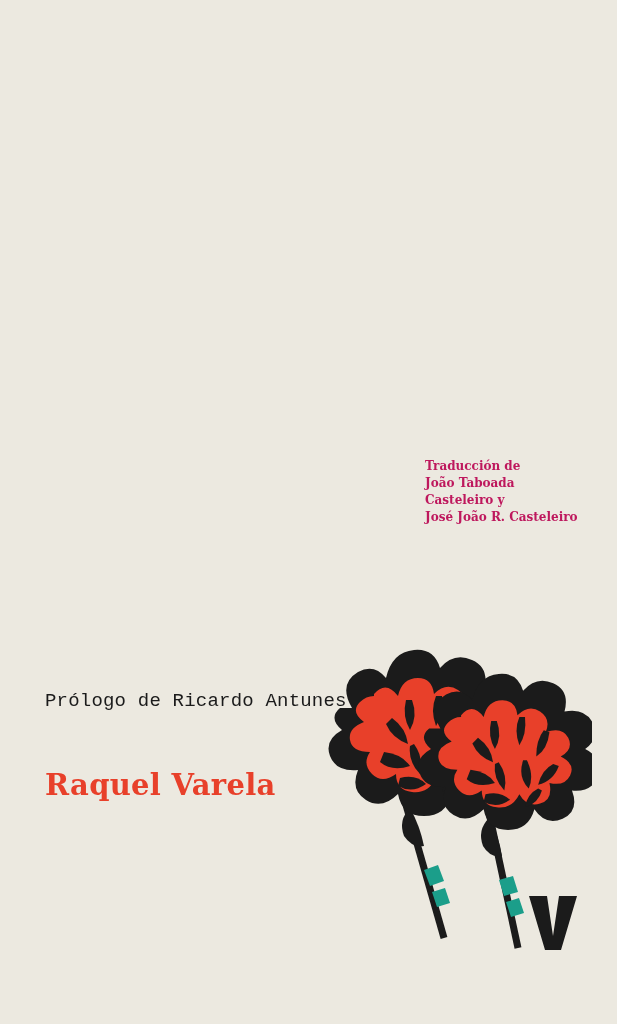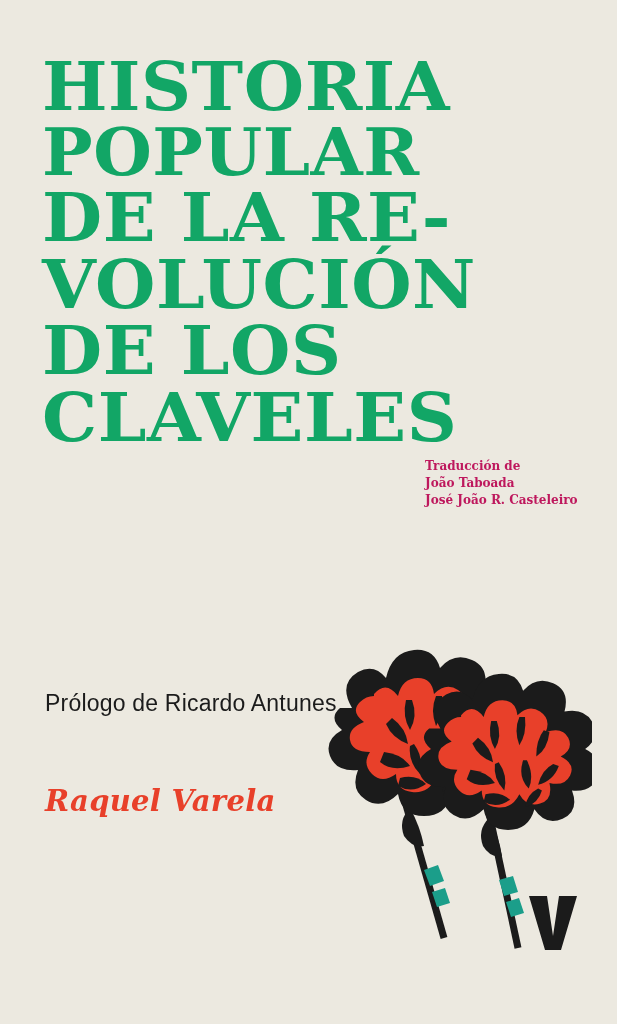--- a/index.html
+++ b/index.html
@@ -60,37 +60,36 @@
     line-height: 1.42;
     color: #be185d;
   }
   .translation div { white-space: nowrap; }
 
   
   .prologue {
     position: absolute;
     left: 45px;
     top: 690px;
-    font-family: Liberation Sans, sans-serif;
-    font-size: 23px;
+    font-family: Liberation Mono, monospace;
+    font-size: 19px;
     color: #1b1b1b;
     letter-spacing: 0.2px;
   }
 
   
   .author {
     position: absolute;
     left: 45px;
-    top: 784px;
+    top: 768px;
     font-family: "DejaVu Serif", serif;
     font-weight: 700;
     font-size: 29px;
     color: #e8402a;
     letter-spacing: 0.3px;
-    font-style: italic;
   }
 
   
   .logo {
     position: absolute;
     right: 38px;
     bottom: 72px;
     width: 52px;
     height: 58px;
   }
@@ -103,32 +102,25 @@
     width: 300px;
     height: 320px;
     pointer-events: none;
   }
 </style>
 </head>
 <body>
 
 <div id="cover">
 
-  <div class="title-block">
-    <div class="title-line tl1">HISTORIA</div>
-    <div class="title-line tl2">POPULAR</div>
-    <div class="title-line tl3">DE LA RE-</div>
-    <div class="title-line tl4">VOLUCIÓN</div>
-    <div class="title-line tl5">DE LOS</div>
-    <div class="title-line tl6">CLAVELES</div>
-  </div>
 
   <div class="translation">
     <div>Traducción de</div>
     <div>João Taboada</div>
+    <div>Casteleiro y</div>
     <div>José João R. Casteleiro</div>
   </div>
 
   <div class="prologue">Prólogo de Ricardo Antunes</div>
 
   <div class="author">Raquel Varela</div>
 
   <svg class="flowers" viewBox="0 0 300 320">
 
     <g stroke="#1b1b1b" stroke-width="7" fill="none">

